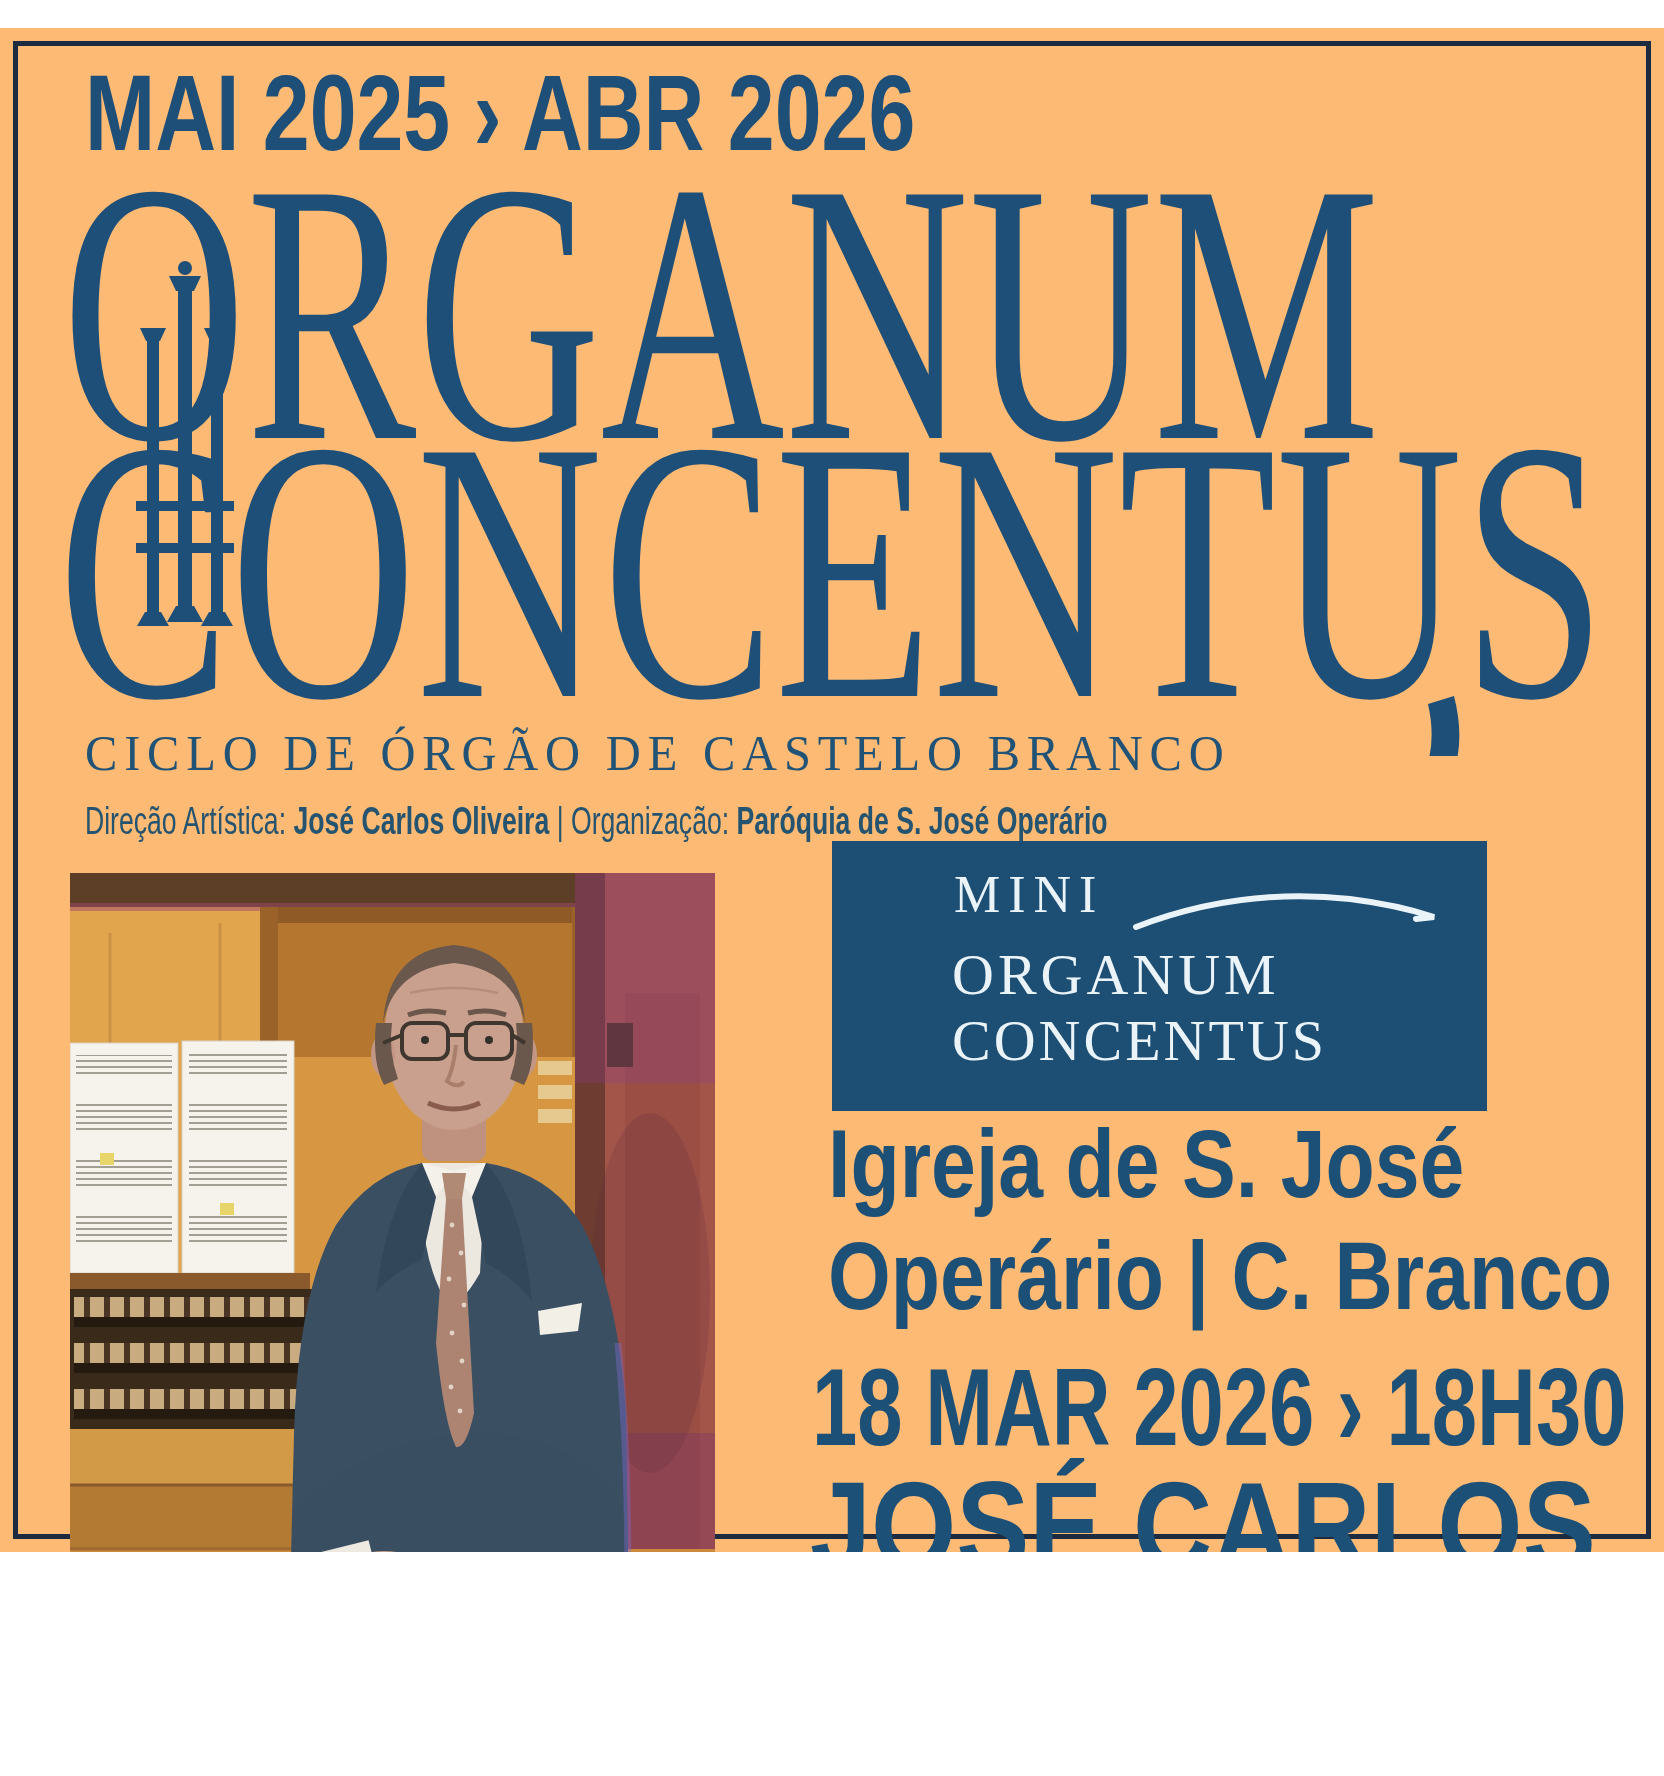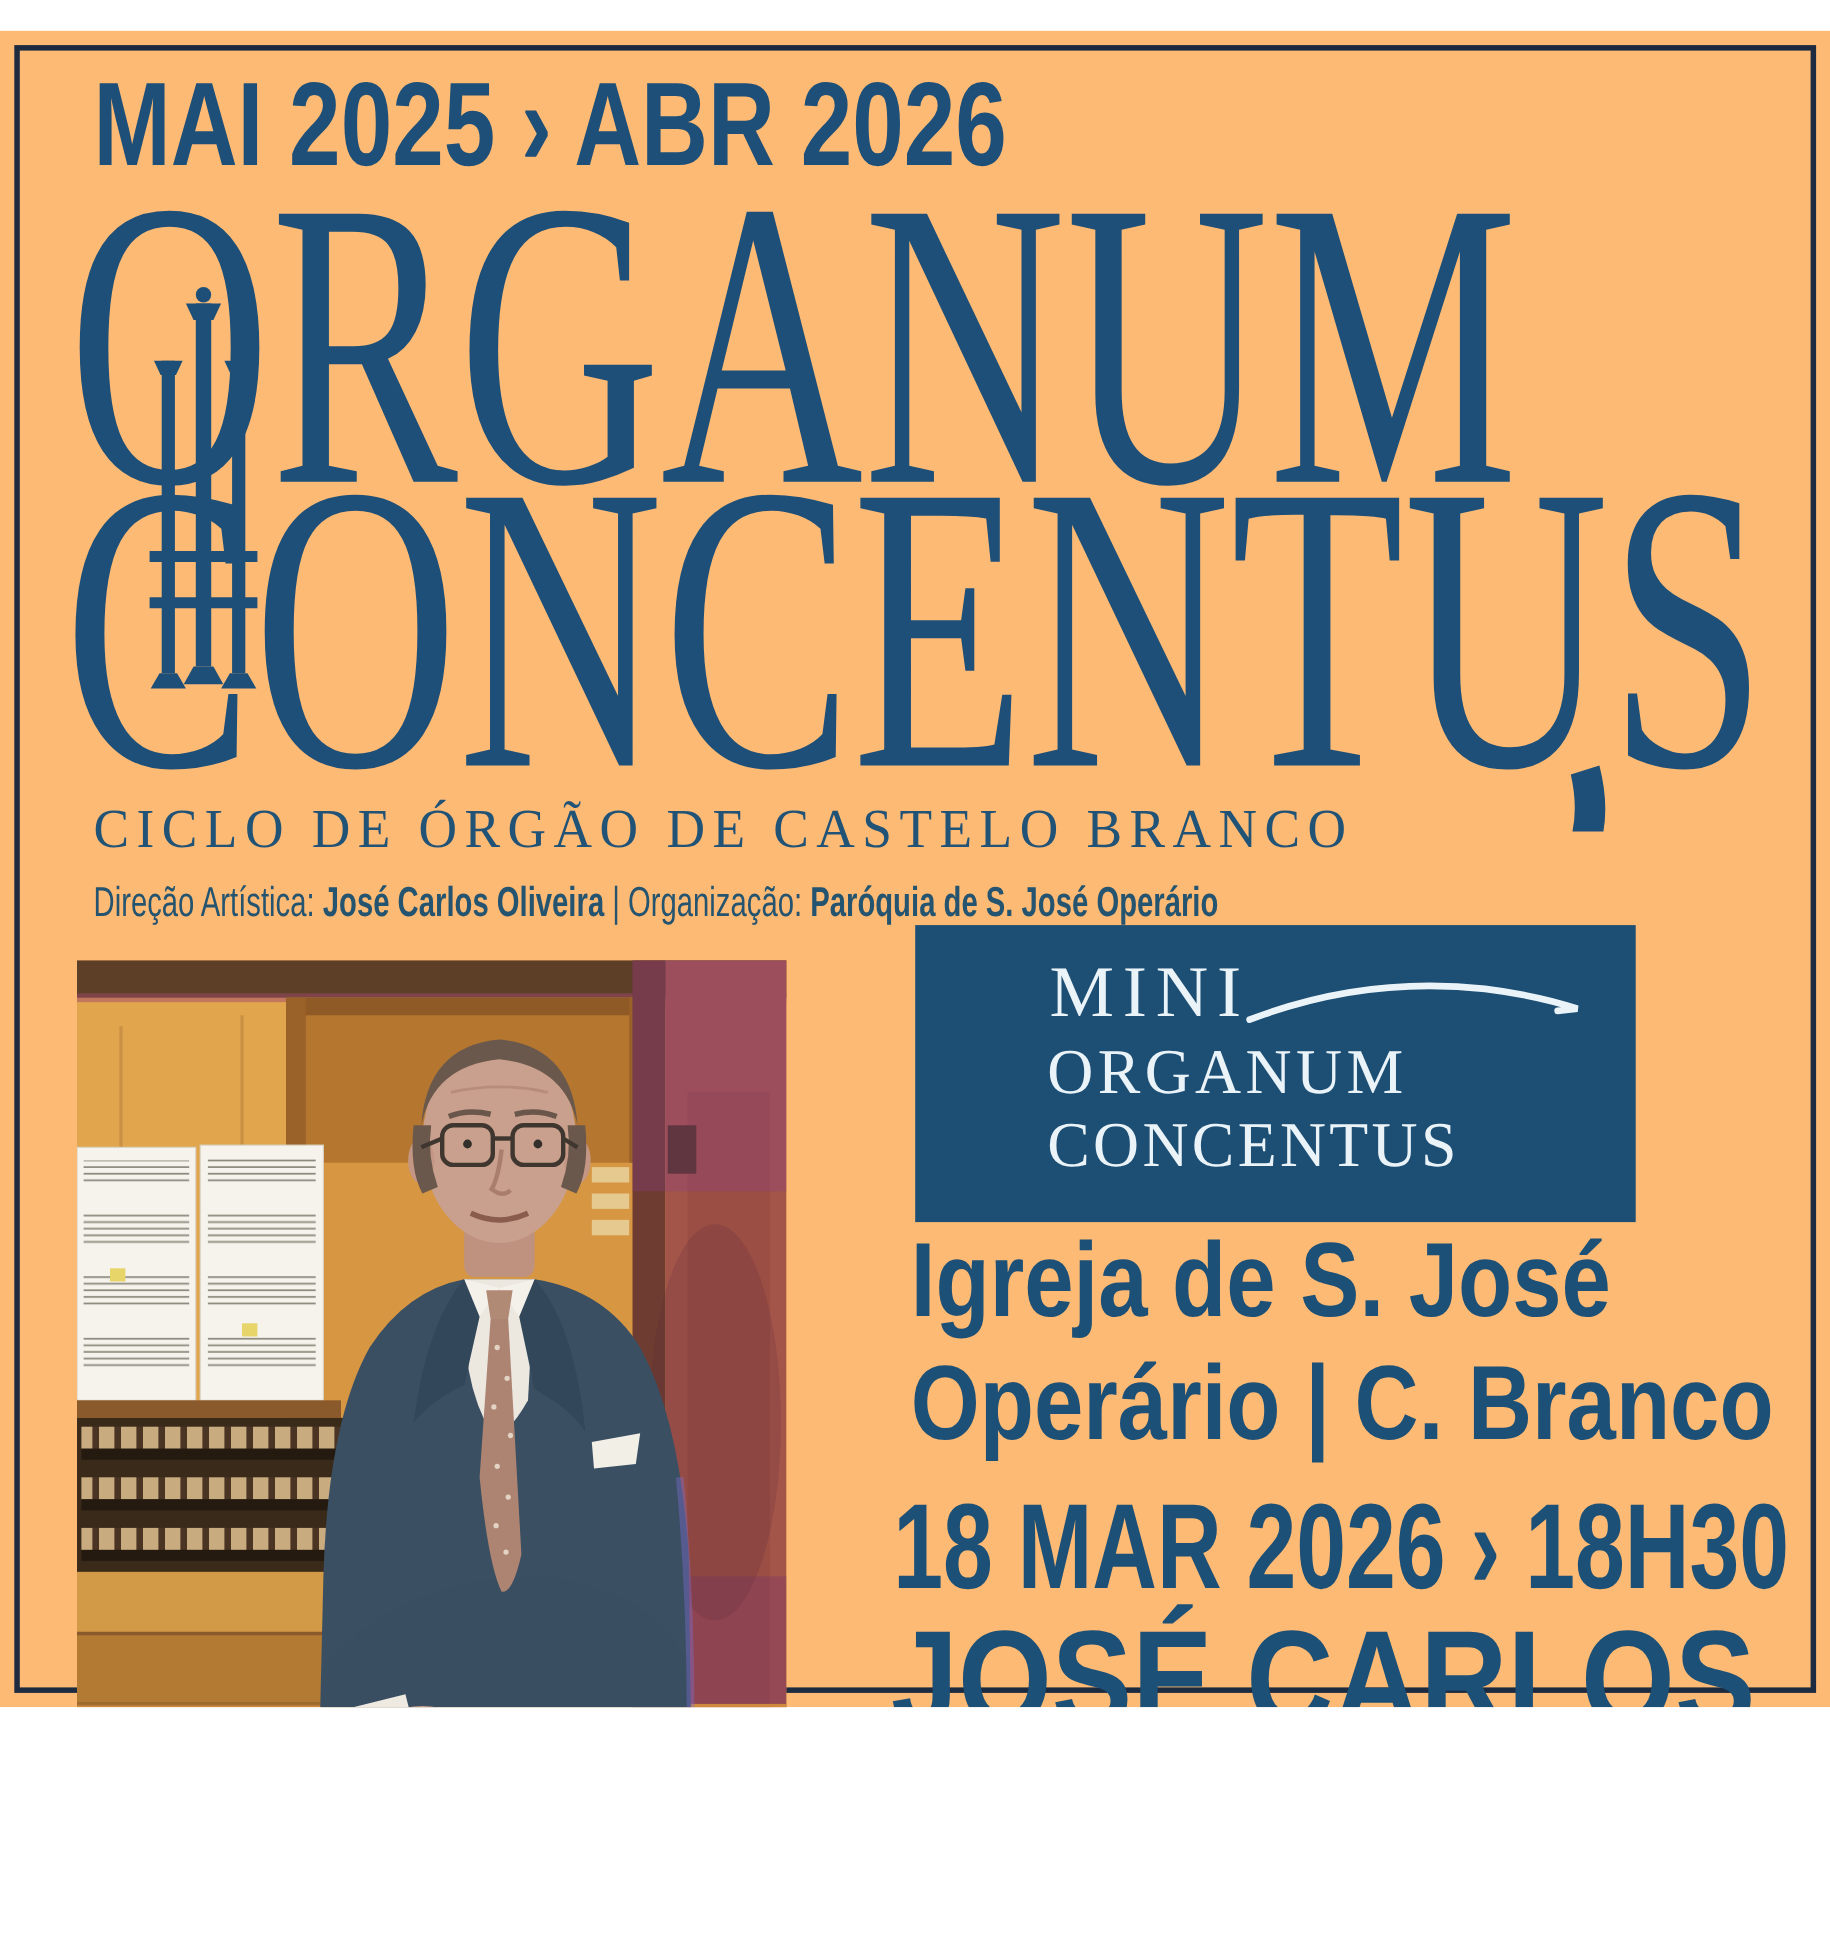--- a/index.html
+++ b/index.html
@@ -10,21 +10,21 @@
           color:#1d4f78;white-space:nowrap;transform:scaleX(.78);transform-origin:left top;line-height:1.1;}
   .title-svg{position:absolute;left:50px;top:148px;}
   .subtitle{position:absolute;left:85px;top:696px;font-family:"Liberation Serif",serif;font-size:50px;
           letter-spacing:7px;color:#215377;white-space:nowrap;transform:scaleX(.97);transform-origin:left top;}
   .credits{position:absolute;left:85px;top:772px;font-size:38px;color:#24546f;white-space:nowrap;
           transform:scaleX(.70);transform-origin:left top;}
   .credits b{font-weight:bold;}
   .photo{position:absolute;left:70px;top:845px;width:645px;height:810px;}
   .badge{position:absolute;left:832px;top:813px;width:655px;height:270px;background:#1d4e74;
           color:#e9f3f8;font-family:"Liberation Serif",serif;}
-  .badge-row1{position:absolute;left:122px;top:24px;font-size:66px;letter-spacing:8px;}
+  .badge-row1{position:absolute;left:122px;top:24px;font-size:52px;letter-spacing:8px;}
   .badge-swoosh{position:absolute;left:298px;top:42px;}
   .badge-row2{position:absolute;left:120px;top:100px;font-size:58px;letter-spacing:4px;}
   .badge-row3{position:absolute;left:120px;top:166px;font-size:58px;letter-spacing:3px;}
   .venue{position:absolute;left:828px;top:1080px;font-weight:bold;font-size:96px;line-height:1.17;
           color:#1d5077;white-space:nowrap;transform:scaleX(.84);transform-origin:left top;}
   .datetime{position:absolute;left:812px;top:1324px;font-weight:bold;font-size:110px;color:#1d5077;
           white-space:nowrap;transform:scaleX(.74);transform-origin:left top;line-height:1.0;}
   .performer{position:absolute;left:810px;top:1432px;font-weight:bold;font-size:126px;line-height:1.06;
           color:#1d5077;white-space:nowrap;transform:scaleX(.87);transform-origin:left top;}
   .program{position:absolute;left:0;right:0;top:1662px;text-align:center;font-weight:bold;font-size:78px;

